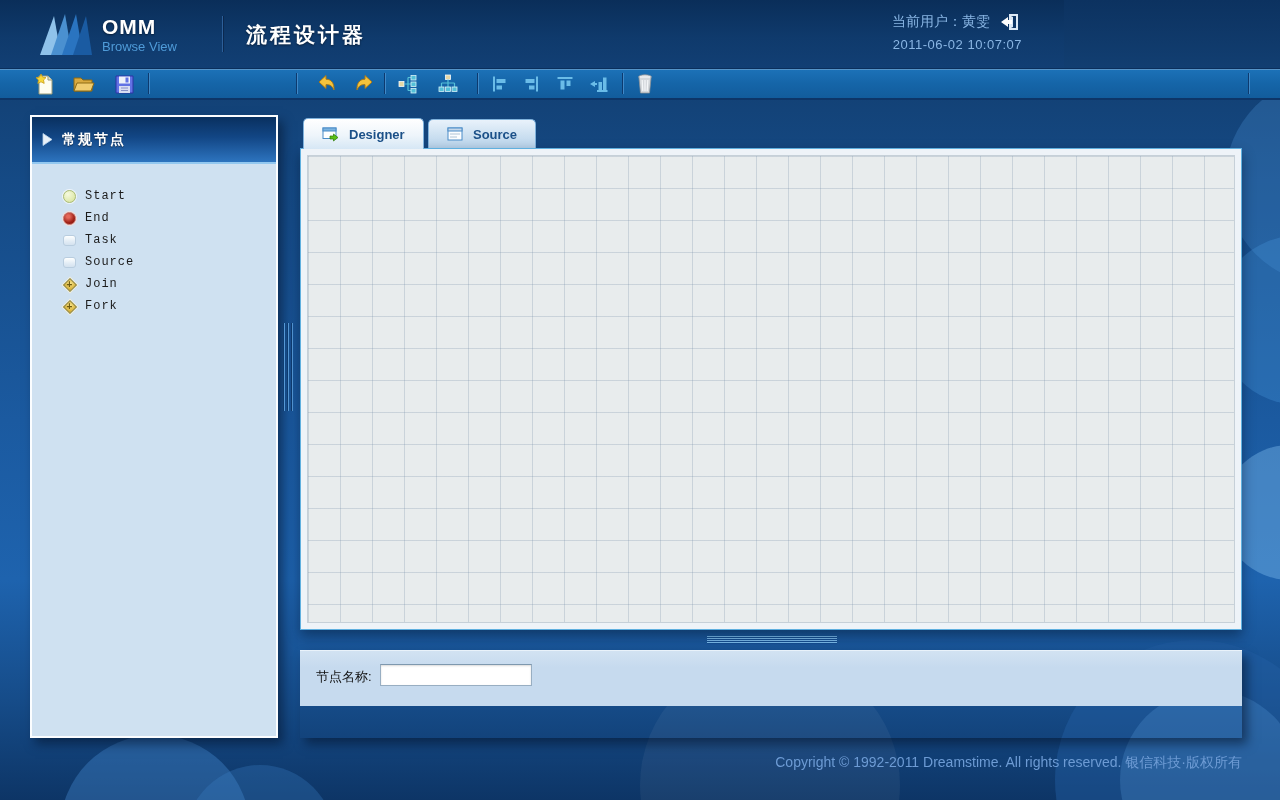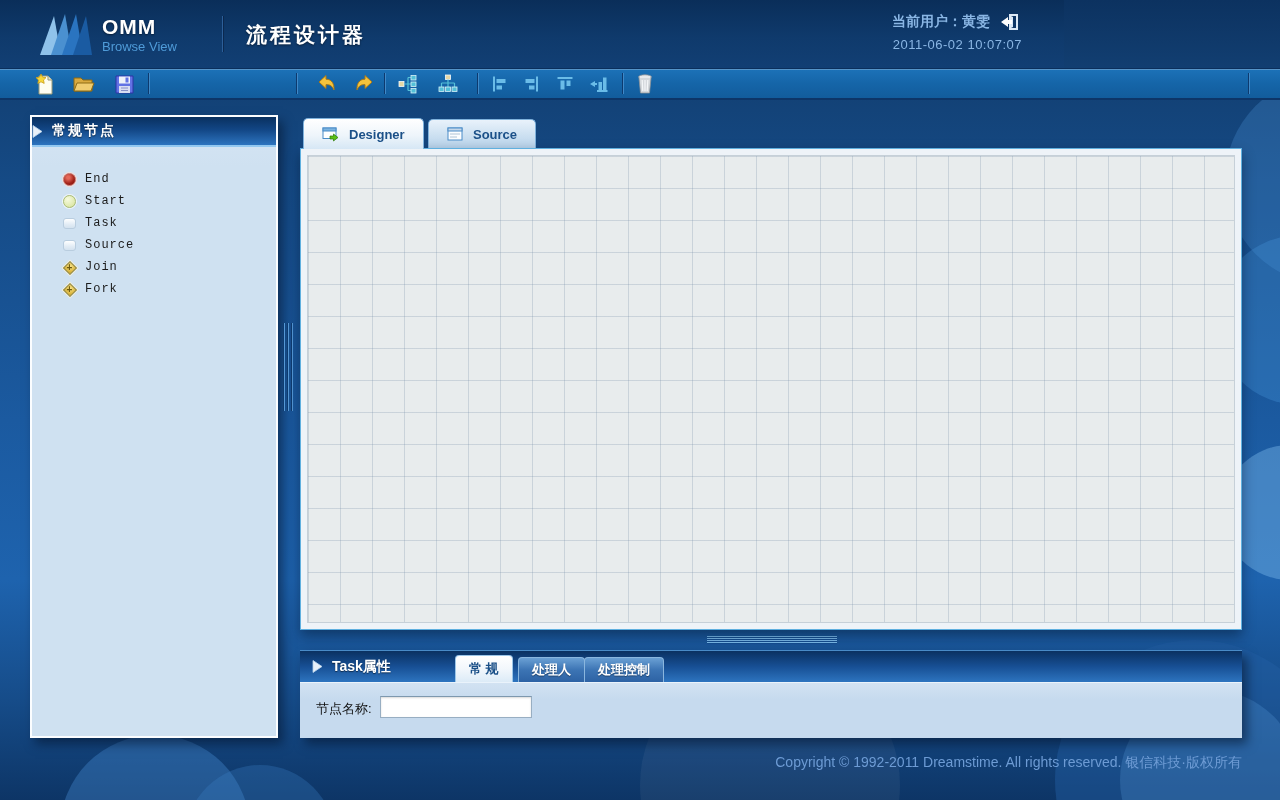--- a/index.html
+++ b/index.html
@@ -28,39 +28,39 @@
   .logo-mark { width:54px; height:42px; }
   .logo-text { margin-left:8px; line-height:1; }
   .logo-primary { color:#ffffff; font-size:21px; font-weight:bold; letter-spacing:1px;
     text-shadow:0 1px 2px rgba(0,0,0,.5); }
   .logo-secondary { color:#4f9bd8; font-size:13px; margin-top:3px; }
   .header-divider { position:absolute; left:222px; top:16px; width:1px; height:36px;
     background:#2c5f99; box-shadow:1px 0 0 rgba(10,30,60,.6); }
   .app-title { position:absolute; left:246px; top:21px; color:#ffffff; font-size:21px;
     font-weight:bold; letter-spacing:3px; text-shadow:0 1px 2px rgba(0,0,0,.5); }
   .user-block { position:absolute; right:42px; top:13px; text-align:right; color:#8ab6e4; }
-  .user-line { display:flex; align-items:flex-start; justify-content:flex-end; font-size:14px;font-weight:bold; }
+  .user-line { display:flex; align-items:flex-start; justify-content:flex-end; font-size:14px; }
   .logout-btn { margin-left:10px; width:22px; height:18px; cursor:pointer; display:inline-flex; }
   .timestamp { font-size:13px; margin-top:6px; letter-spacing:.5px; }
 
   
   .toolbar { position:absolute; left:0; top:68px; width:1280px; height:32px;
     background:linear-gradient(180deg,#1c72b8 0%,#1565a8 50%,#125c9c 100%);
     border-top:1px solid #0b2f5c; border-bottom:2px solid #0d3568;
     box-shadow:inset 0 1px 0 rgba(255,255,255,.25); }
   .tb-btn { position:absolute; top:2px; width:28px; height:26px; display:flex;
     align-items:center; justify-content:center; cursor:pointer; border-radius:2px; }
   .tb-sep { position:absolute; top:4px; width:0; height:21px;
     border-left:1px solid #0d3a6e; border-right:1px solid #4089c8; }
 
   
   .left-panel { position:absolute; left:30px; top:115px; width:248px; height:623px;
     background:linear-gradient(180deg,#d6e5f4 0%,#cfe1f1 8%,#cfe1f1 100%);
     border:2px solid #fbfdff; box-shadow:5px 6px 10px rgba(3,18,42,.55); }
-  .panel-header { height:30px; display:flex; align-items:center; 
+  .panel-header { height:47px; display:flex; align-items:center; padding-left:10px;
     background:linear-gradient(180deg,#09305f 0%,#124685 45%,#2d74bf 100%);
     border-bottom:2px solid #93c8f0; }
   .panel-header-title { color:#ffffff; font-size:14px; font-weight:bold;
     letter-spacing:2px; margin-left:9px; text-shadow:0 1px 1px rgba(0,0,0,.5); }
   .node-list { padding-top:21px; }
   .node-item { height:22px; display:flex; align-items:center; padding-left:31px; cursor:pointer; }
   .node-label { font-family:"Liberation Mono","DejaVu Sans Mono",monospace; font-size:12px;
     color:#1b1b1b; letter-spacing:1px; margin-left:9px; }
   .node-icon { width:13px; height:13px; position:relative; flex:0 0 auto; }
   .icon-start { border-radius:50%; background:radial-gradient(circle at 35% 30%,#f6fade,#dfe9ac 70%,#c8d688);
@@ -275,26 +275,26 @@
 
 <div class="left-panel">
   <div class="panel-header">
     <svg width="11" height="13" viewBox="0 0 11 13">
       <polygon points="1,0.5 10,6.5 1,12.5" fill="#e9f1f9" stroke="#b9d4ec" stroke-width=".8"></polygon>
     </svg>
     <span class="panel-header-title">常规节点</span>
   </div>
   <div class="node-list">
     <div class="node-item">
+      <span class="node-icon icon-start"></span>
+      <span class="node-label">Start</span>
+    </div>
+    <div class="node-item">
       <span class="node-icon icon-end"></span>
       <span class="node-label">End</span>
-    </div>
-    <div class="node-item">
-      <span class="node-icon icon-start"></span>
-      <span class="node-label">Start</span>
     </div>
     <div class="node-item">
       <span class="node-icon icon-rect"></span>
       <span class="node-label">Task</span>
     </div>
     <div class="node-item">
       <span class="node-icon icon-rect"></span>
       <span class="node-label">Source</span>
     </div>
     <div class="node-item">
@@ -333,34 +333,19 @@
     </span>
     <span>Source</span>
   </div>
 </div>
 
 <div class="canvas-frame">
   <div class="design-canvas"></div>
 </div>
 
 <div class="props-panel">
-  <div class="props-header">
-    <svg width="11" height="13" viewBox="0 0 11 13">
-      <polygon points="1,0.5 10,6.5 1,12.5" fill="#e9f1f9" stroke="#b9d4ec" stroke-width=".8"></polygon>
-    </svg>
-    <span class="props-title">Task属性</span>
-    <div class="prop-tab prop-tab-active">
-      <span>常 规</span>
-    </div>
-    <div class="prop-tab prop-tab-i prop-tab-2">
-      <span>处理人</span>
-    </div>
-    <div class="prop-tab prop-tab-i prop-tab-3">
-      <span>处理控制</span>
-    </div>
-  </div>
   <div class="props-body">
     <span class="field-label">节点名称:</span>
     <input class="field-input" type="text" value="" style="">
   </div>
 </div>
 
 <div class="footer-text">Copyright © 1992-2011 Dreamstime. All rights reserved. 银信科技·版权所有</div>
 
 </body></html>

